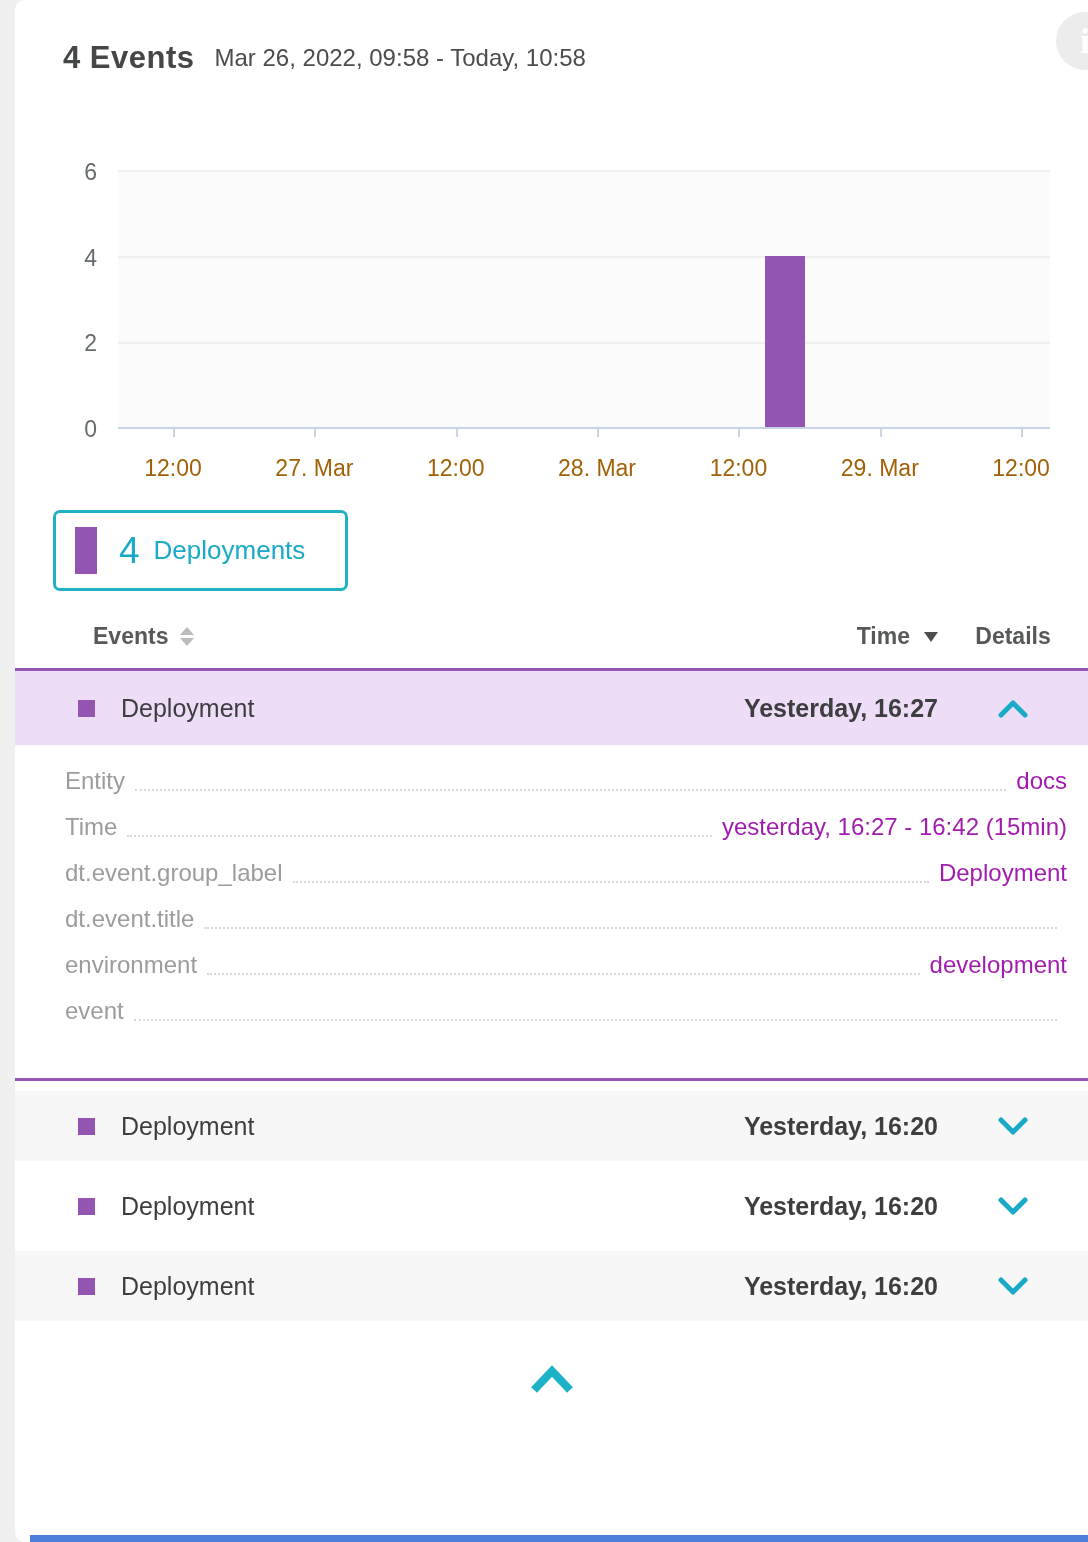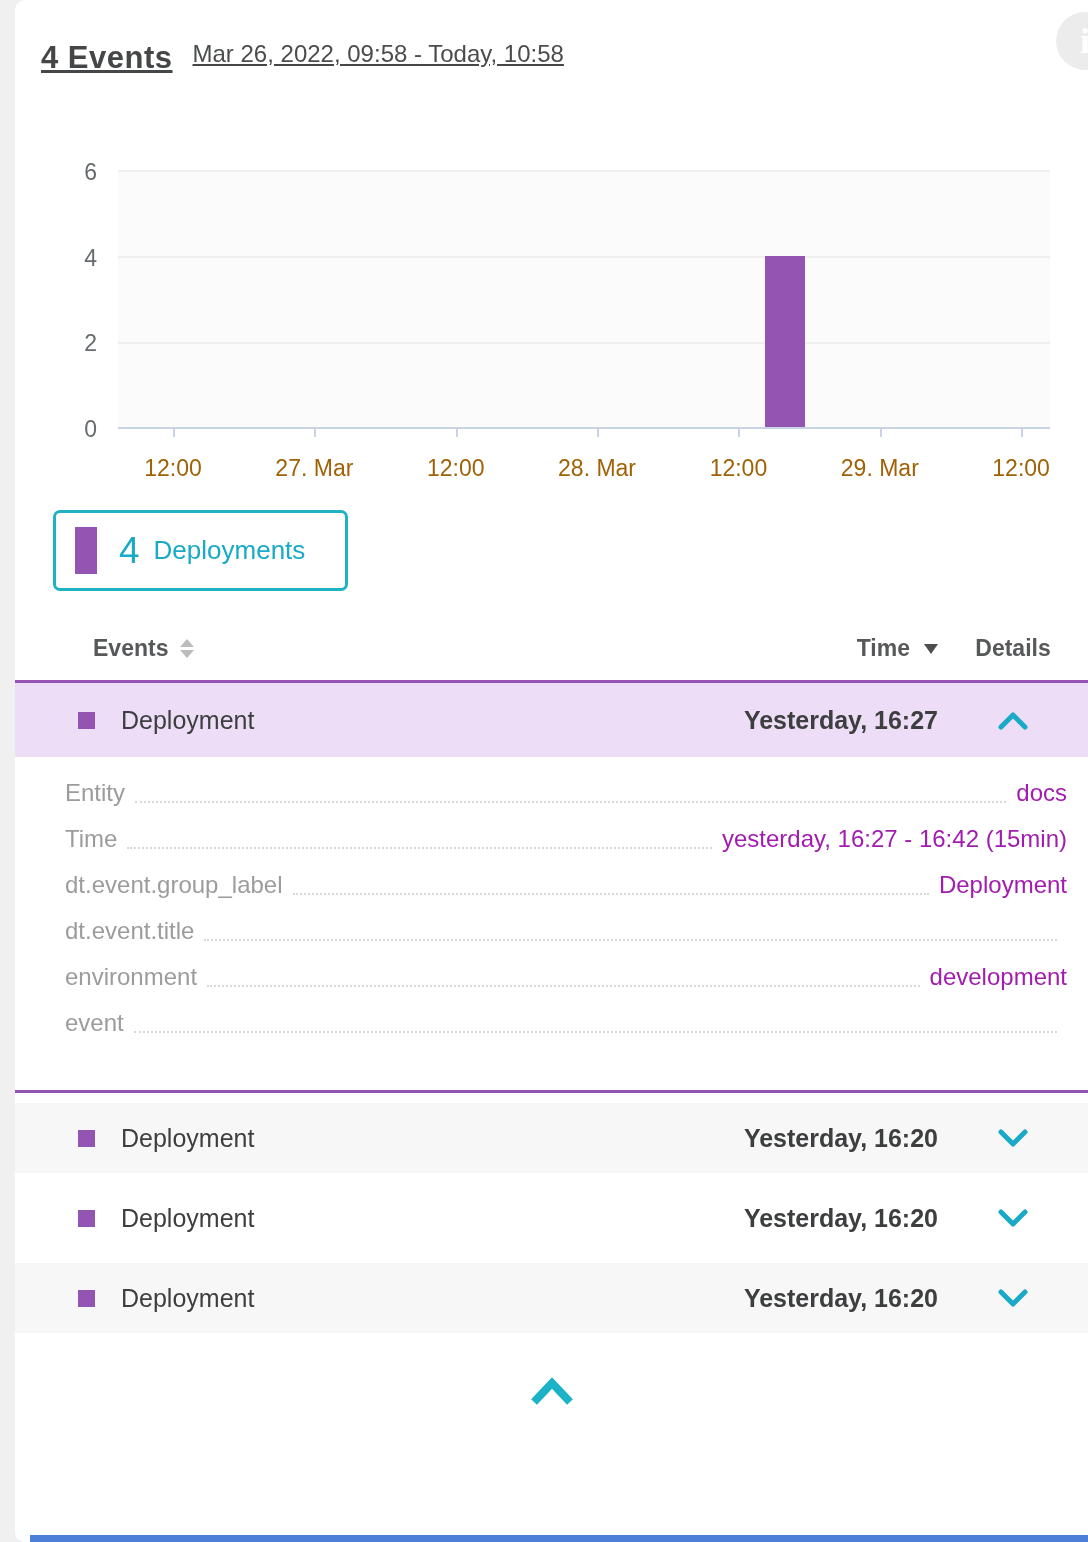--- a/index.html
+++ b/index.html
@@ -8,21 +8,21 @@
     font-family: "Liberation Sans", sans-serif;
     background: #f0f0f0;
     color: #444647;
     position: relative;
   }
   .card {
     position: absolute; left: 15px; top: 0; width: 1073px; min-height: 1542px;
     background: #ffffff; border-radius: 10px 0 0 10px;
   }
   
-  .title-row { padding: 40px 0 0 26px; display: flex; align-items: flex-start; text-decoration: underline; }
+  .title-row { padding: 40px 0 0 48px; display: flex; align-items: center; }
   .count-title { font-size: 31px; font-weight: bold; letter-spacing: 0.5px; }
   .time-range { font-size: 24px; margin-left: 20px; color: #4a4c4d; }
   .info-icon {
     position: absolute; top: 12px; right: -26px; width: 58px; height: 58px;
     border-radius: 50%; background: #ececec; color: #ffffff;
     font-size: 36px; font-weight: bold; font-family: "Liberation Serif", serif;
     display: flex; align-items: center; justify-content: center;
   }
   
   .chart { position: relative; height: 320px; margin-top: 84px; }
@@ -65,21 +65,21 @@
   
   .legend {
     display: inline-flex; align-items: center; margin: 30px 0 0 38px;
     border: 3px solid #20b2c3; border-radius: 7px; background: #fff;
     padding: 14px 40px 14px 19px; cursor: pointer;
   }
   .legend-swatch { width: 22px; height: 47px; background: #9355b1; margin-right: 22px; }
   .legend-count { font-size: 37px; color: #18aac6; margin-right: 14px; }
   .legend-label { font-size: 26px; color: #18aac6; }
   
-  .table { margin-top: 44px; }
+  .table { margin-top: 32px; }
   .thead {
     display: flex; align-items: center; padding: 0 20px 18px 63px;
     font-size: 23px; font-weight: bold; color: #565859;
   }
   .th-events { display: flex; align-items: center; margin-left: 15px; cursor: pointer; }
   .sort-dual { display: inline-flex; flex-direction: column; gap: 3px; margin-left: 12px; }
   .tri-up-sm { width: 0; height: 0; border-left: 7px solid transparent; border-right: 7px solid transparent; border-bottom: 8px solid #bcbcbc; }
   .tri-dn-sm { width: 0; height: 0; border-left: 7px solid transparent; border-right: 7px solid transparent; border-top: 8px solid #bcbcbc; }
   .th-time { margin-left: auto; width: 210px; display: flex; justify-content: flex-end; align-items: center; cursor: pointer; }
   .tri-dn-dark { width: 0; height: 0; border-left: 7px solid transparent; border-right: 7px solid transparent; border-top: 10px solid #4c4e4f; margin-left: 14px; }

